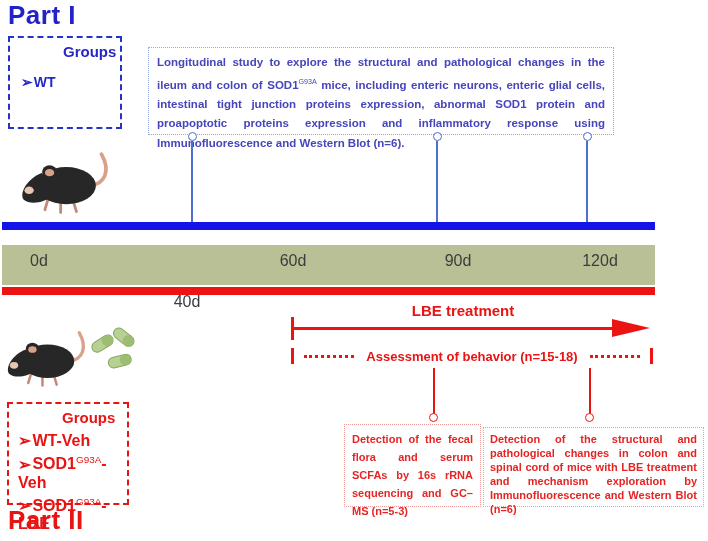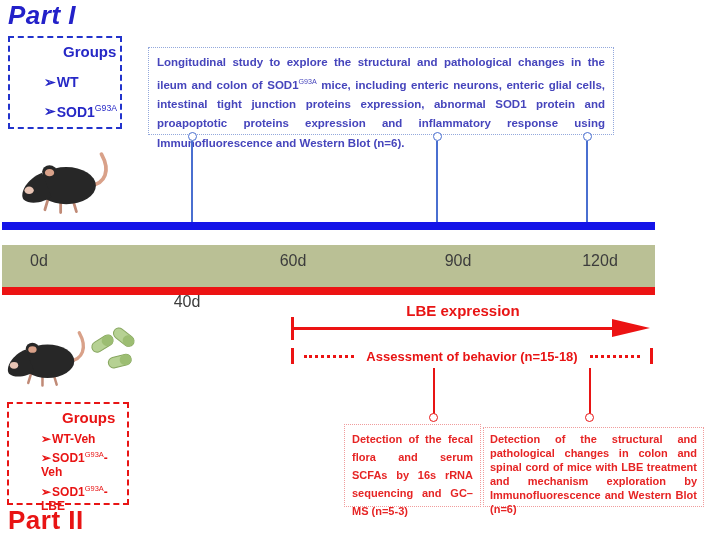--- a/index.html
+++ b/index.html
@@ -1,46 +1,46 @@
 <!DOCTYPE html>
 <html><head>
 <meta charset="utf-8">
 <style>
   * { margin:0; padding:0; box-sizing:border-box; }
   body { background:#ffffff; font-family:"Liberation Sans", sans-serif; }
   .canvas { position:relative; width:708px; height:541px; background:#ffffff; overflow:hidden; }
 
   .part-title { position:absolute; font-size:26px; font-weight:bold; letter-spacing:0.5px; }
-  .part-title.blue { color:#2321c9; left:8px; top:0px;font-style:italic; }
+  .part-title.blue { color:#2321c9; left:8px; top:0px; }
   .part-title.red  { color:#e81414; left:8px; top:505px; }
 
   
   .groups-box { position:absolute; padding:5px 6px 4px 7px; }
   .groups-box.blue { left:8px; top:36px; width:114px; height:93px; border:2px dashed #2233cc; color:#2628c6; }
   .groups-box.red  { left:7px; top:402px; width:122px; height:103px; border:2px dashed #e81414; color:#e81414; }
   .groups-title { font-weight:bold; font-size:15px;margin-left:46px; }
-  .groups-box ul { list-style:none;margin-left:23px; }
+  .groups-box ul { list-style:none; }
   .groups-box.blue li { font-weight:bold; font-size:14px; margin-top:13px; padding-left:4px; }
-  .groups-box.red  li { font-weight:bold; font-size:12px; margin-top:4.5px; padding-left:2px; }
+  .groups-box.red  li { font-weight:bold; font-size:16px; margin-top:4.5px; padding-left:2px; }
   .bullet { margin-right:1px; }
   sup { font-size:0.62em; font-weight:normal; }
 
   
   .note-box { position:absolute; font-weight:bold; text-align:justify; }
   .note-box.blue { left:148px; top:47px; width:466px; height:88px; border:1px dotted #93a8dc;
                    color:#4645bc; font-size:11.5px; line-height:19.5px; padding:5px 8px; }
   .note-box.redL { left:344px; top:424px; width:137px; height:83px; border:1px dotted #f09c9c;
                    color:#e62424; font-size:11px; line-height:18px; padding:5px 7px; }
   .note-box.redR { left:483px; top:427px; width:221px; height:80px; border:1px dotted #f09c9c;
                    color:#e62424; font-size:11px; line-height:14px; padding:4px 6px; }
 
   
   .bar { position:absolute; left:2px; width:653px; }
   .bar.blue  { top:222px; height:8px; background:#1414e8; }
-  .bar.green { top:245px; height:49px; background:#bac095; }
+  .bar.green { top:245px; height:40px; background:#bac095; }
   .bar.red   { top:287px; height:8px; background:#ec1313; }
   .tlabel { position:absolute; top:0; line-height:32px; font-size:16px; color:#3c3c3c;
             transform:translateX(-50%); white-space:nowrap; }
 
   
   .vline { position:absolute; width:2px; }
   .vline.blue { background:#4a6fd0; top:141px; height:81px; }
   .vline.red  { background:#e81414; top:368px; height:46px; }
   .vcirc { position:absolute; width:9px; height:9px; border-radius:50%; background:#fff; }
   .vcirc.blue { border:1.5px solid #4a6fd0; top:132px; }
@@ -71,23 +71,20 @@
 
 <div class="canvas">
 
   <div class="part-title blue">Part I</div>
 
   <div class="groups-box blue">
     <div class="groups-title">Groups</div>
     <ul>
       <li>
         <span class="bullet">➢</span><span>WT</span><sup></sup><span></span>
-      </li>
-      <li>
-        <span class="bullet">➢</span><span>SOD1</span><sup>G93A</sup><span></span>
       </li>
     </ul>
   </div>
 
   <div class="note-box blue"><span>Longitudinal study to explore the structural and pathological changes in the ileum and colon of SOD1</span><sup>G93A</sup><span> mice, including enteric neurons, enteric glial cells, intestinal tight junction proteins expression, abnormal SOD1 protein and proapoptotic proteins expression and inflammatory response using Immunofluorescence and Western Blot (n=6).</span></div>
 
   <div class="vcirc blue" style="left:188px;"></div>
   <div class="vline blue" style="left:191px;"></div>
   <div class="vcirc blue" style="left:433px;"></div>
   <div class="vline blue" style="left:436px;"></div>
@@ -131,21 +128,21 @@
     <g transform="translate(33,4) rotate(38)">
       <rect x="0" y="0" width="24" height="11" rx="5.5" fill="#b6d193" stroke="#86a55e" stroke-width="1"></rect>
       <rect x="12" y="0" width="12" height="11" rx="5.5" fill="#9cbd72"></rect>
     </g>
     <g transform="translate(22,38) rotate(-14)">
       <rect x="0" y="0" width="24" height="11" rx="5.5" fill="#b6d193" stroke="#86a55e" stroke-width="1"></rect>
       <rect x="12" y="0" width="12" height="11" rx="5.5" fill="#9cbd72"></rect>
     </g>
   </svg>
 
-  <div class="lbe-label">LBE expression</div>
+  <div class="lbe-label">LBE treatment</div>
   <div class="tick arrow-start"></div>
   <div class="arrow-line"></div>
   <div class="arrow-head"></div>
 
   <div class="assess">
     <div class="end-tick"></div>
     <div class="dots"></div>
     <div class="assess-text">Assessment of behavior (n=15-18)</div>
     <div class="dots"></div>
     <div class="end-tick"></div>

